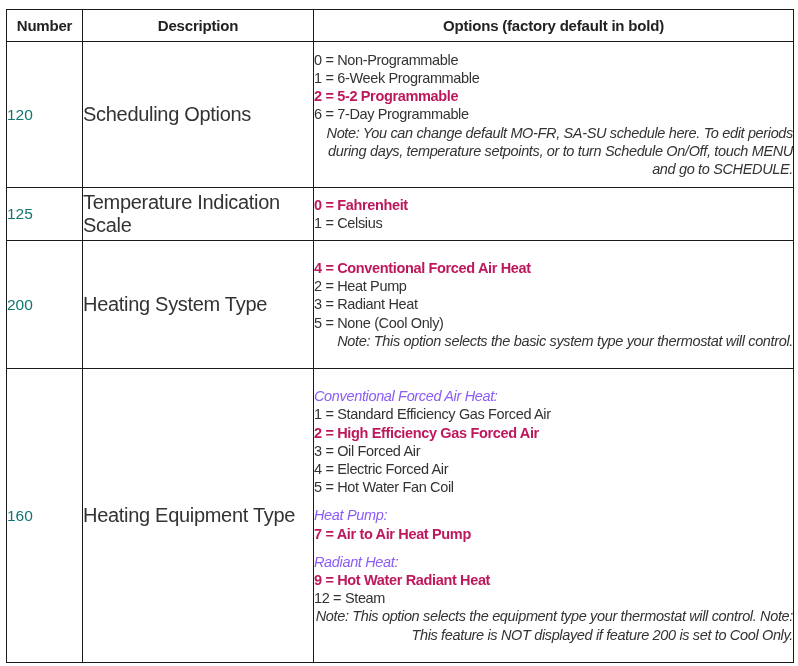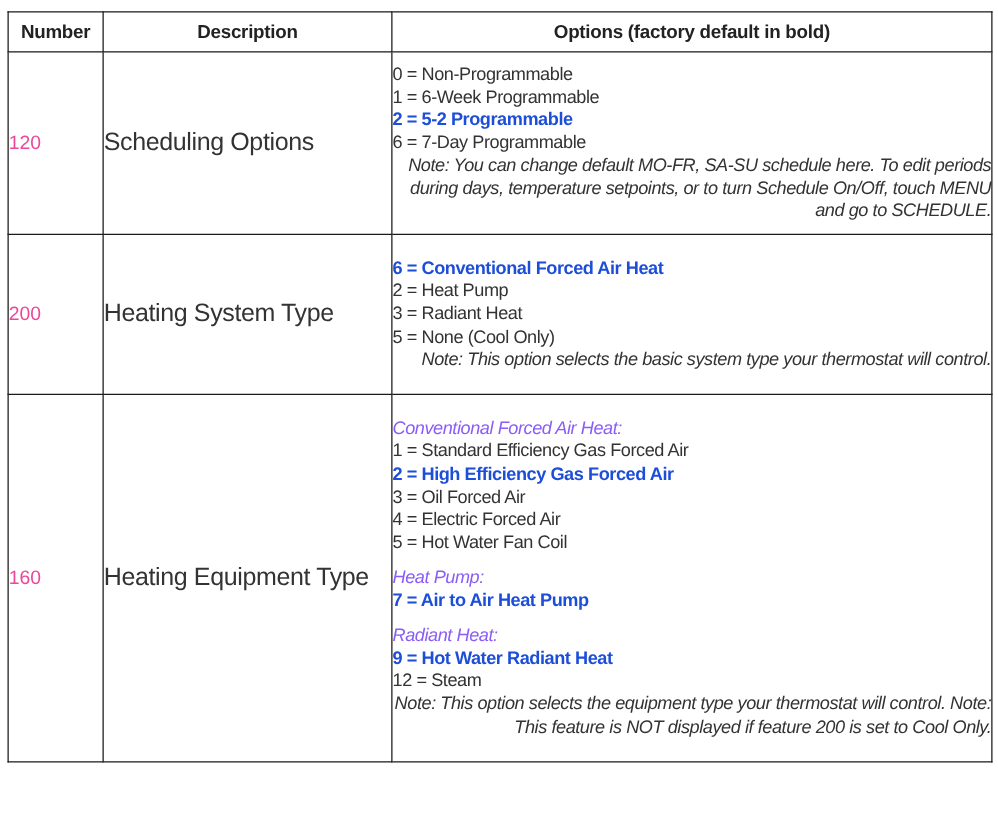--- a/index.html
+++ b/index.html
@@ -3,25 +3,25 @@
   <meta charset="utf-8">
   <style>
     html, body { margin: 0; padding: 0; background: #ffffff; }
     body { width: 798px; height: 666px; position: relative; overflow: hidden;
            font-family: "Liberation Sans", "DejaVu Sans", sans-serif; color: #2a2a2a; }
     table.opts { position: absolute; left: 6px; top: 9px; width: 787px;
                  border-collapse: collapse; table-layout: fixed; border-radius: 24px; }
     table.opts td, table.opts th { border: 1.5px solid #1a1a1a; vertical-align: middle; padding: 0; }
     col.c1 { width: 76px; } col.c2 { width: 231px; } col.c3 { width: 480px; }
     th { height: 31px; font-size: 15px; font-weight: bold; color: #222; text-align: center; letter-spacing: -0.2px; }
-    td.num { padding-left: 10px; font-size: 15.5px; color: #ec4899; }
+    td.num { padding-left: 10px; font-size: 15.5px; color: #0f766e; }
     td.desc { padding-left: 9px; font-size: 20px; color: #333; letter-spacing: -0.3px; }
     td.optcell { padding: 5px 8px 6px 9px; font-size: 14.5px; line-height: 18.2px; color: #333; letter-spacing: -0.35px; }
     .line { display: block; white-space: nowrap; }
-    .line.bold { font-weight: bold; color: #1d4ed8; }
+    .line.bold { font-weight: bold; color: #be185d; }
     .note { display: block; font-style: italic; color: #333; line-height: 18.2px; text-align: right; }
     .group-label { display: block; font-style: italic; color: #8b5cf6; }
     .group { display: block; }
     .group + .group { margin-top: 10px; }
     tr.r120 td { height: 145px; }
     tr.r125 td { height: 52px; }
     tr.r200 td { height: 127px; }
     tr.r205 td { height: 293px; }
   </style>
 </head>
@@ -47,26 +47,34 @@
       <td class="desc">Scheduling Options</td>
       <td class="optcell">
         <span class="line">0 = Non-Programmable</span>
         <span class="line">1 = 6-Week Programmable</span>
         <span class="line bold">2 = 5-2 Programmable</span>
         <span class="line">6 = 7-Day Programmable</span>
         <span class="note">Note: You can change default MO-FR, SA-SU schedule here. To edit periods during days, temperature setpoints, or to turn Schedule On/Off, touch MENU and go to SCHEDULE.</span>
       </td>
     </tr>
 
+    <tr class="r125">
+      <td class="num">125</td>
+      <td class="desc">Temperature Indication Scale</td>
+      <td class="optcell">
+        <span class="line bold">0 = Fahrenheit</span>
+        <span class="line">1 = Celsius</span>
+      </td>
+    </tr>
 
     <tr class="r200">
       <td class="num">200</td>
       <td class="desc">Heating System Type</td>
       <td class="optcell">
-        <span class="line bold">6 = Conventional Forced Air Heat</span>
+        <span class="line bold">4 = Conventional Forced Air Heat</span>
         <span class="line">2 = Heat Pump</span>
         <span class="line">3 = Radiant Heat</span>
         <span class="line">5 = None (Cool Only)</span>
         <span class="note">Note: This option selects the basic system type your thermostat will control.</span>
       </td>
     </tr>
 
     <tr class="r205">
       <td class="num">160</td>
       <td class="desc">Heating Equipment Type</td>

